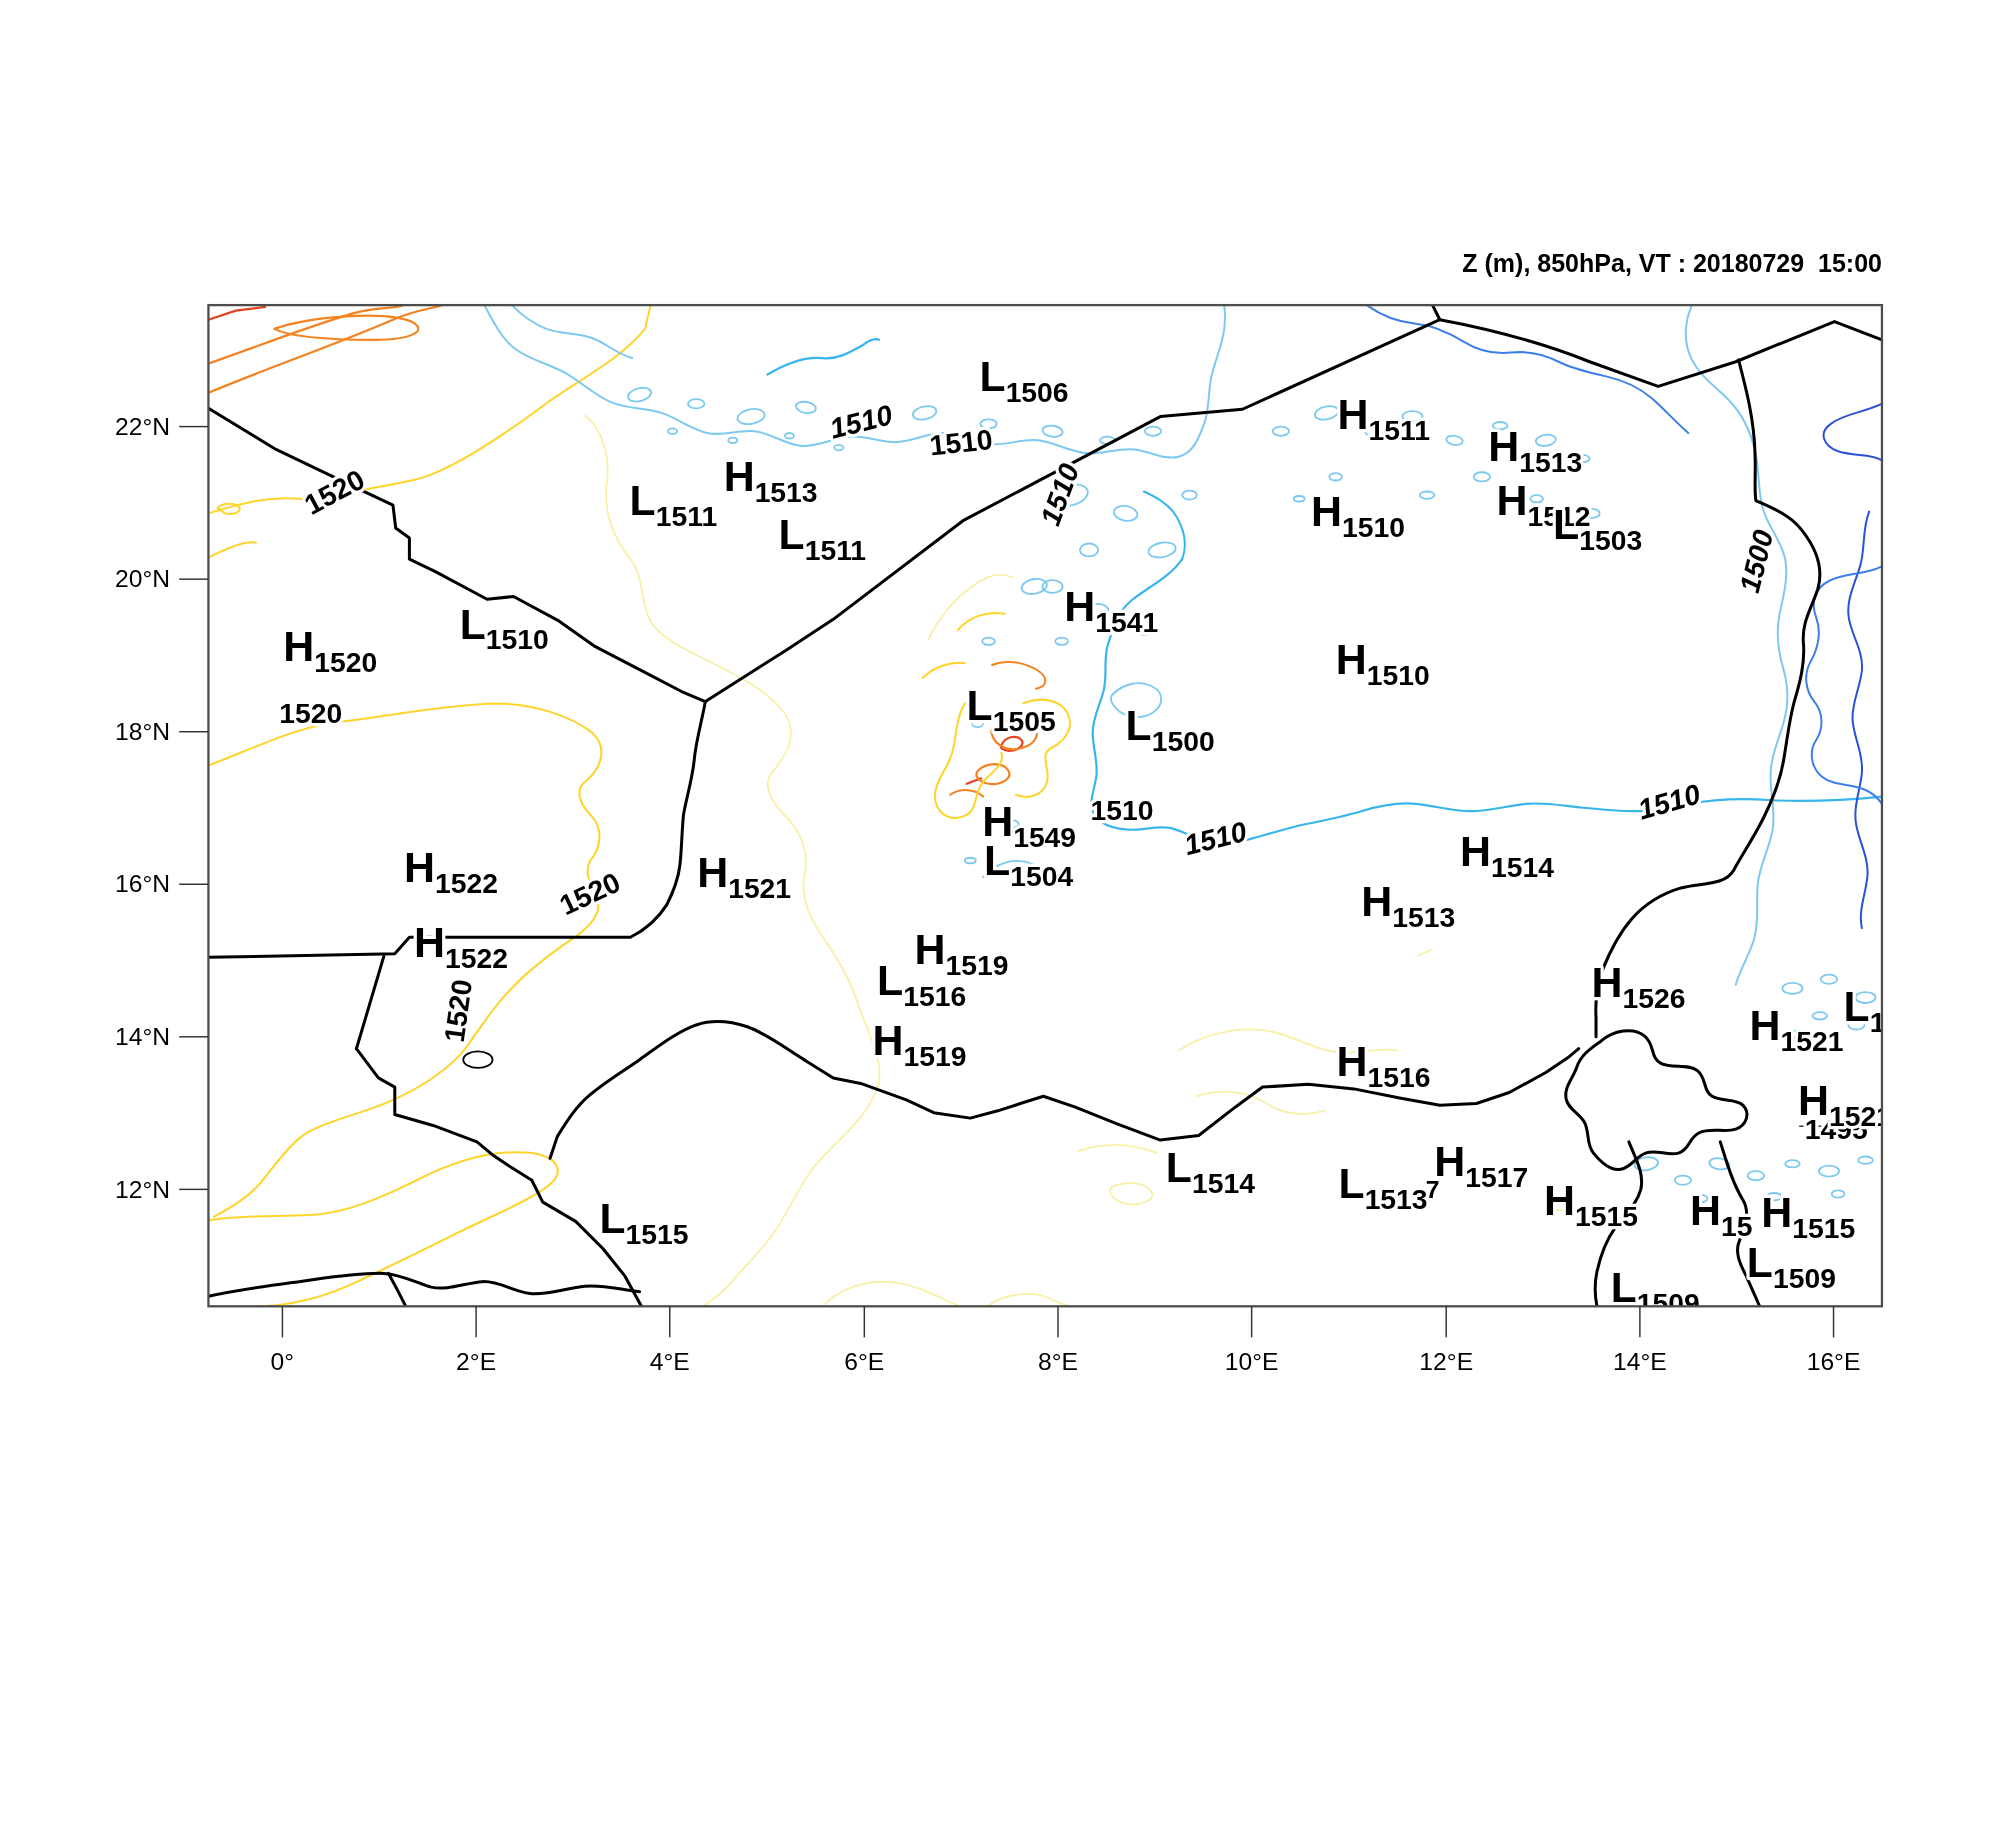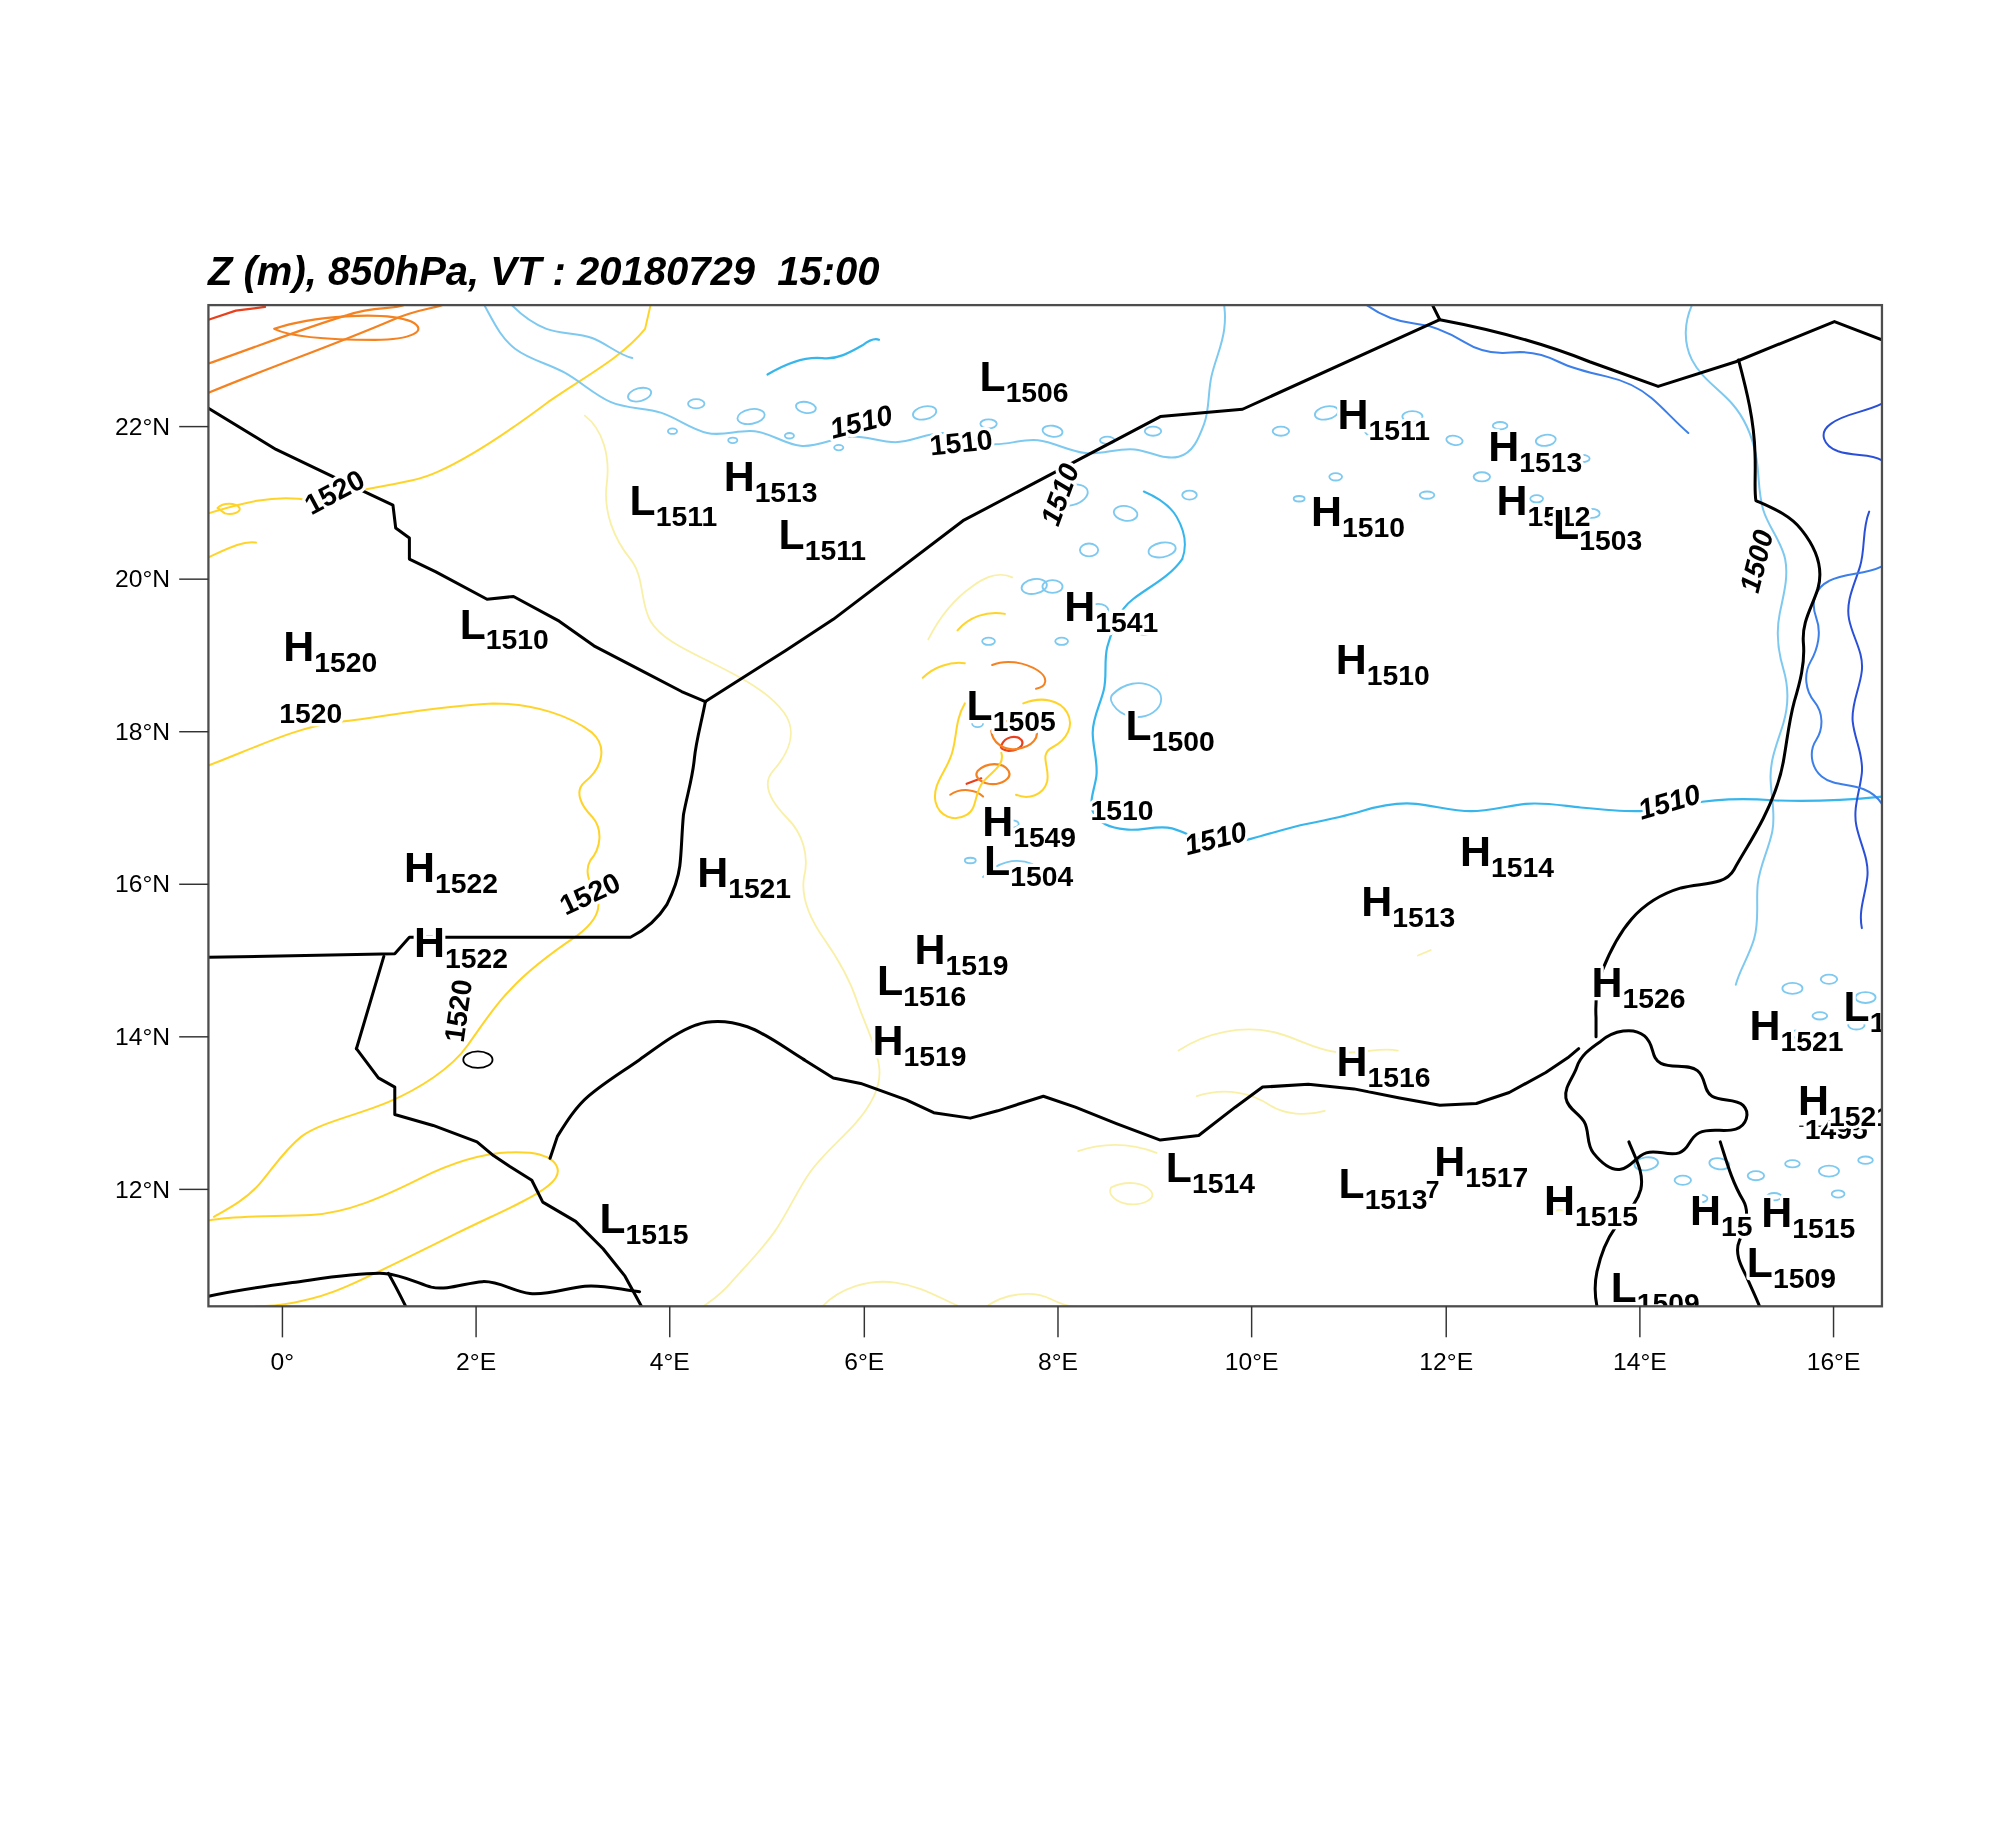--- a/index.html
+++ b/index.html
@@ -1,19 +1,19 @@
 <!DOCTYPE html>
 <html style="font-size:14.6px"><head>
 <meta charset="utf-8">
 <style>
   html,body{margin:0;padding:0;background:#ffffff;}
   #page{position:relative;width:2010px;height:1827px;background:#ffffff;overflow:hidden;
         font-family:"Liberation Sans", sans-serif;}
-  #plot-title{position:absolute;left:208px;top:249px;width:1674px;text-align:left;
-        font-size:40px;font-weight:bold;color:#000;white-space:pre;font-style:italic;}
+  #plot-title{position:absolute;left:208px;top:249px;width:1674px;text-align:right;
+        font-size:25px;font-weight:bold;color:#000;white-space:pre;}
   svg text{font-family:"Liberation Sans", sans-serif;}
   .halo{paint-order:stroke;stroke:#ffffff;stroke-width:7px;stroke-linejoin:round;}
 </style>
 </head>
 <body>
 
 <div id="page">
   <div id="plot-title">Z (m), 850hPa, VT : 20180729  15:00</div>
   <svg id="map-svg" width="2010" height="1827" viewBox="0 0 2200 2000" xmlns="http://www.w3.org/2000/svg">
       <defs>

